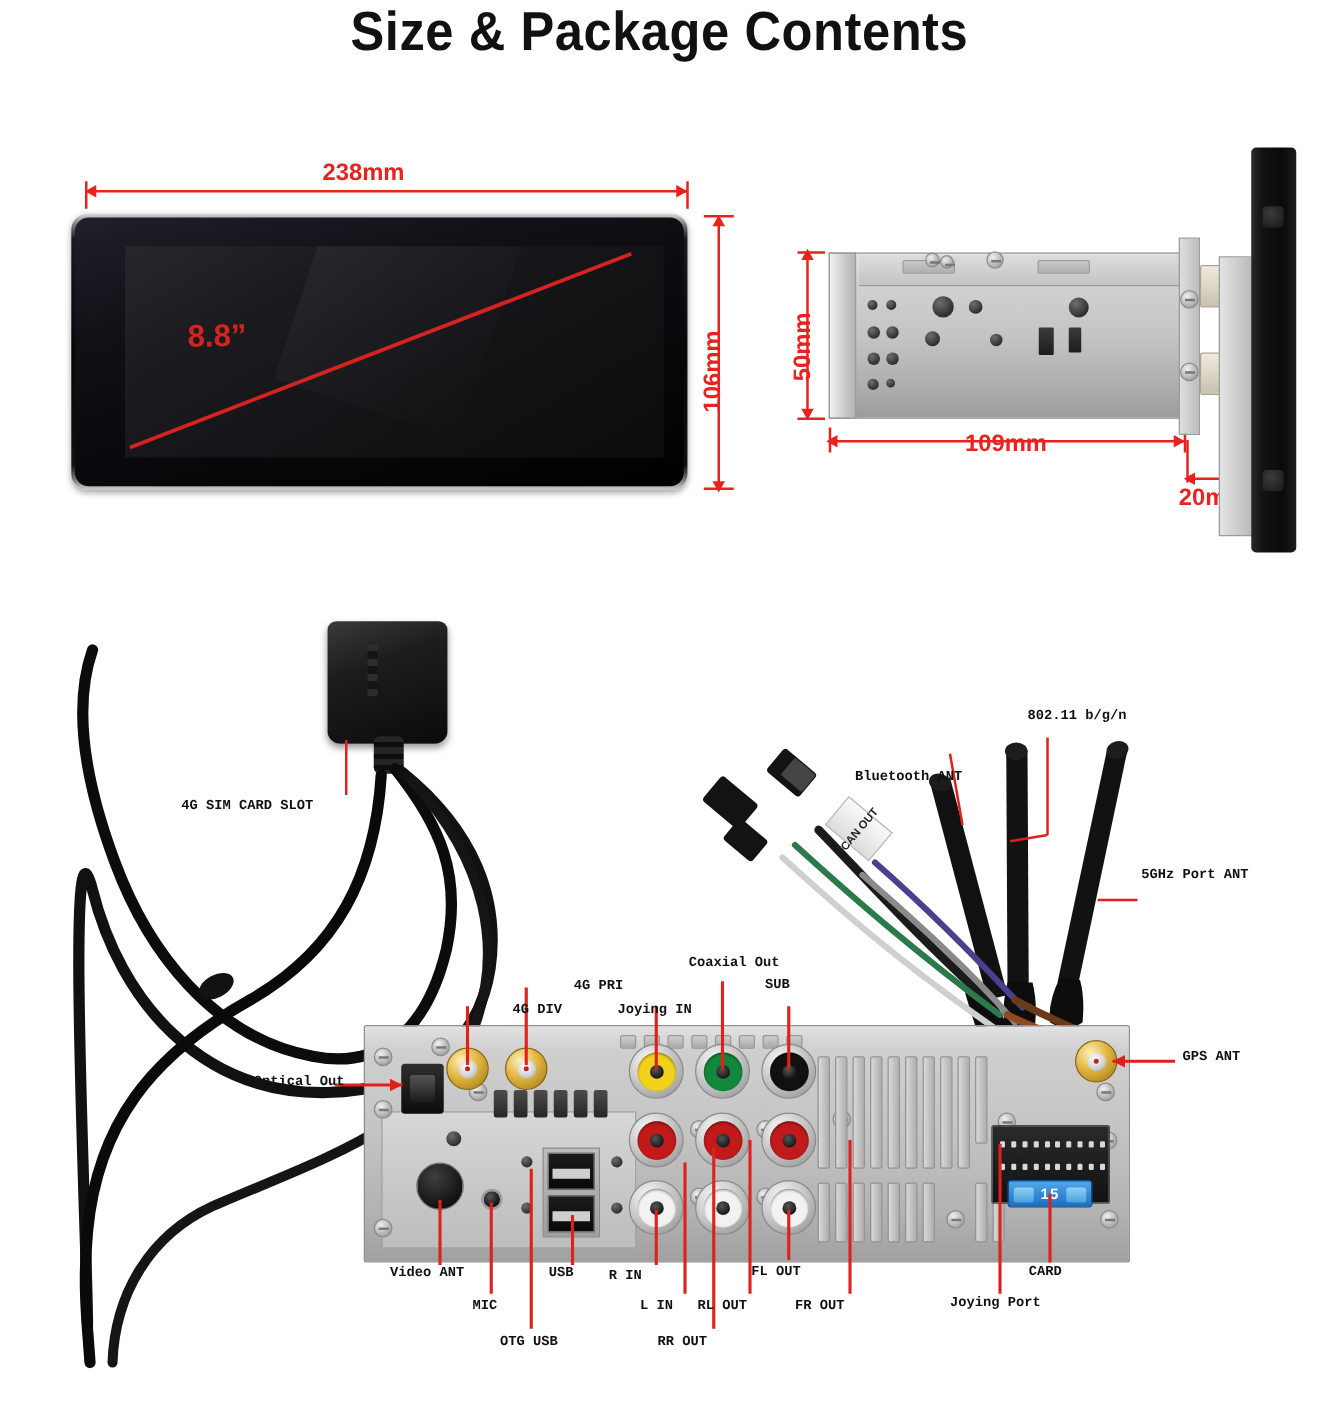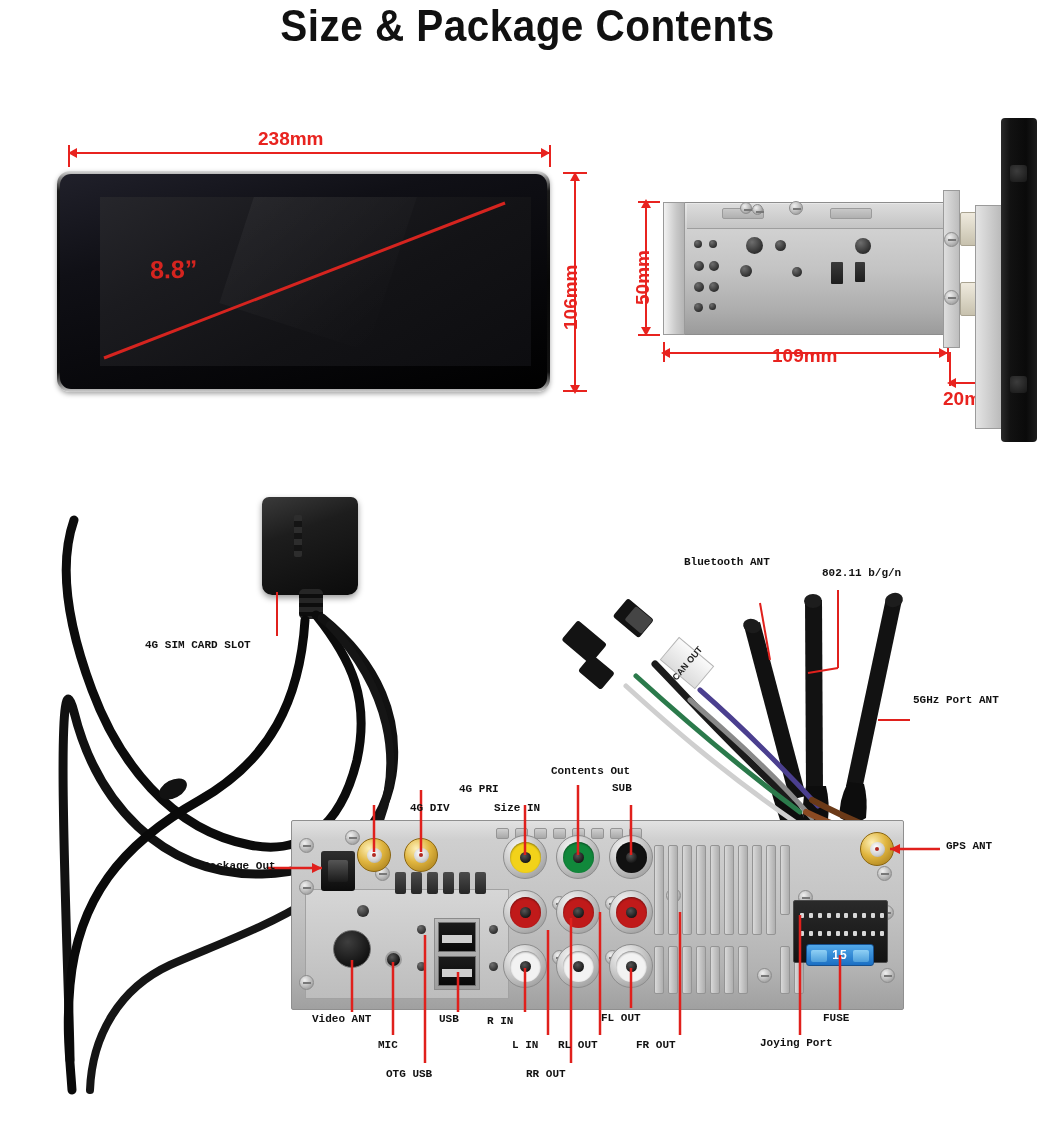--- a/index.html
+++ b/index.html
@@ -449,21 +449,21 @@
       <line x1="760" y1="603" x2="770" y2="660" stroke="#e0201c" stroke-width="2"></line>
       <line x1="838" y1="590" x2="838" y2="668" stroke="#e0201c" stroke-width="2"></line>
       <line x1="838" y1="668" x2="808" y2="673" stroke="#e0201c" stroke-width="2"></line>
       <line x1="878" y1="720" x2="910" y2="720" stroke="#e0201c" stroke-width="2"></line>
     </svg>
 
     <div style="position:absolute;left:664px;top:648px;width:46px;height:30px;background:linear-gradient(180deg,#fafafa,#dcdcdc);border:1px solid #b5b5b5;transform:rotate(40deg);display:flex;align-items:center;justify-content:center;">
       <span style="font-size:9px;font-weight:bold;color:#222;transform:rotate(-90deg);white-space:nowrap;">CAN OUT</span>
     </div>
 
-    <div class="lbl" style="left:684px; top:556px;">Bluetooth ANT</div>
+    <div class="lbl" style="left:684px; top:616px;">Bluetooth ANT</div>
     <div class="lbl" style="left:822px; top:567px;">802.11 b/g/n</div>
     <div class="lbl" style="left:913px; top:694px;">5GHz Port ANT</div>
   </div>
 
   <div class="rear"></div>
   <div class="rear-inner-left"></div>
 
   <div class="screw" style="left:299px; top:838px;"></div>
   <div class="screw" style="left:299px; top:880px;"></div>
   <div class="screw" style="left:299px; top:975px;"></div>
@@ -642,33 +642,33 @@
     <line x1="525" y1="968" x2="525" y2="1012" stroke="#e0201c" stroke-width="2.5"></line>
     <line x1="548" y1="930" x2="548" y2="1035" stroke="#e0201c" stroke-width="2.5"></line>
     <line x1="571" y1="918" x2="571" y2="1063" stroke="#e0201c" stroke-width="2.5"></line>
     <line x1="600" y1="912" x2="600" y2="1035" stroke="#e0201c" stroke-width="2.5"></line>
     <line x1="631" y1="968" x2="631" y2="1008" stroke="#e0201c" stroke-width="2.5"></line>
     <line x1="680" y1="912" x2="680" y2="1035" stroke="#e0201c" stroke-width="2.5"></line>
   </svg>
 
   <div class="lbl" style="left:410px; top:802px;">4G DIV</div>
   <div class="lbl" style="left:459px; top:783px;">4G PRI</div>
-  <div class="lbl" style="left:494px; top:802px;">Size IN</div>
-  <div class="lbl" style="left:551px; top:765px;">Contents Out</div>
+  <div class="lbl" style="left:494px; top:802px;">Joying IN</div>
+  <div class="lbl" style="left:551px; top:765px;">Coaxial Out</div>
   <div class="lbl" style="left:612px; top:782px;">SUB</div>
 
-  <div class="lbl" style="left:203px; top:860px;">Package Out</div>
+  <div class="lbl" style="left:203px; top:860px;">Optical Out</div>
 
   <div class="lbl" style="left:946px; top:840px;">GPS ANT</div>
-  <div class="lbl" style="left:823px; top:1012px;">FUSE</div>
+  <div class="lbl" style="left:823px; top:1012px;">CARD</div>
   <div class="lbl" style="left:760px; top:1037px;">Joying Port</div>
 
   <div class="lbl" style="left:312px; top:1013px;">Video ANT</div>
   <div class="lbl" style="left:378px; top:1039px;">MIC</div>
-  <div class="lbl" style="left:386px; top:1068px;">OTG USB</div>
+  <div class="lbl" style="left:400px; top:1068px;">OTG USB</div>
   <div class="lbl" style="left:439px; top:1013px;">USB</div>
   <div class="lbl" style="left:487px; top:1015px;">R IN</div>
   <div class="lbl" style="left:512px; top:1039px;">L IN</div>
   <div class="lbl" style="left:526px; top:1068px;">RR OUT</div>
   <div class="lbl" style="left:558px; top:1039px;">RL OUT</div>
   <div class="lbl" style="left:601px; top:1012px;">FL OUT</div>
   <div class="lbl" style="left:636px; top:1039px;">FR OUT</div>
 
 </div>
 

